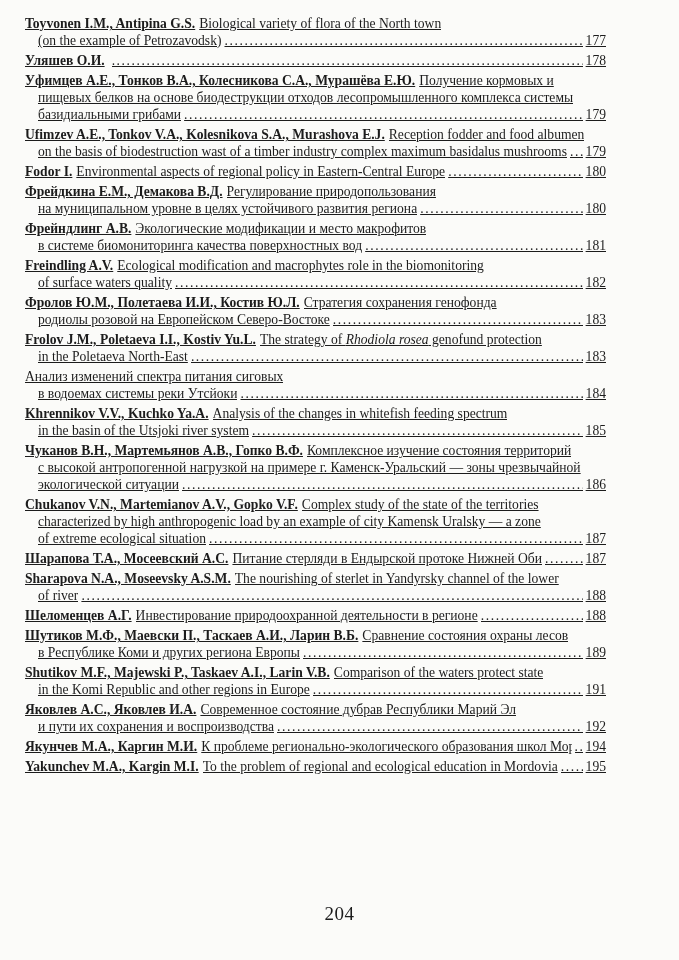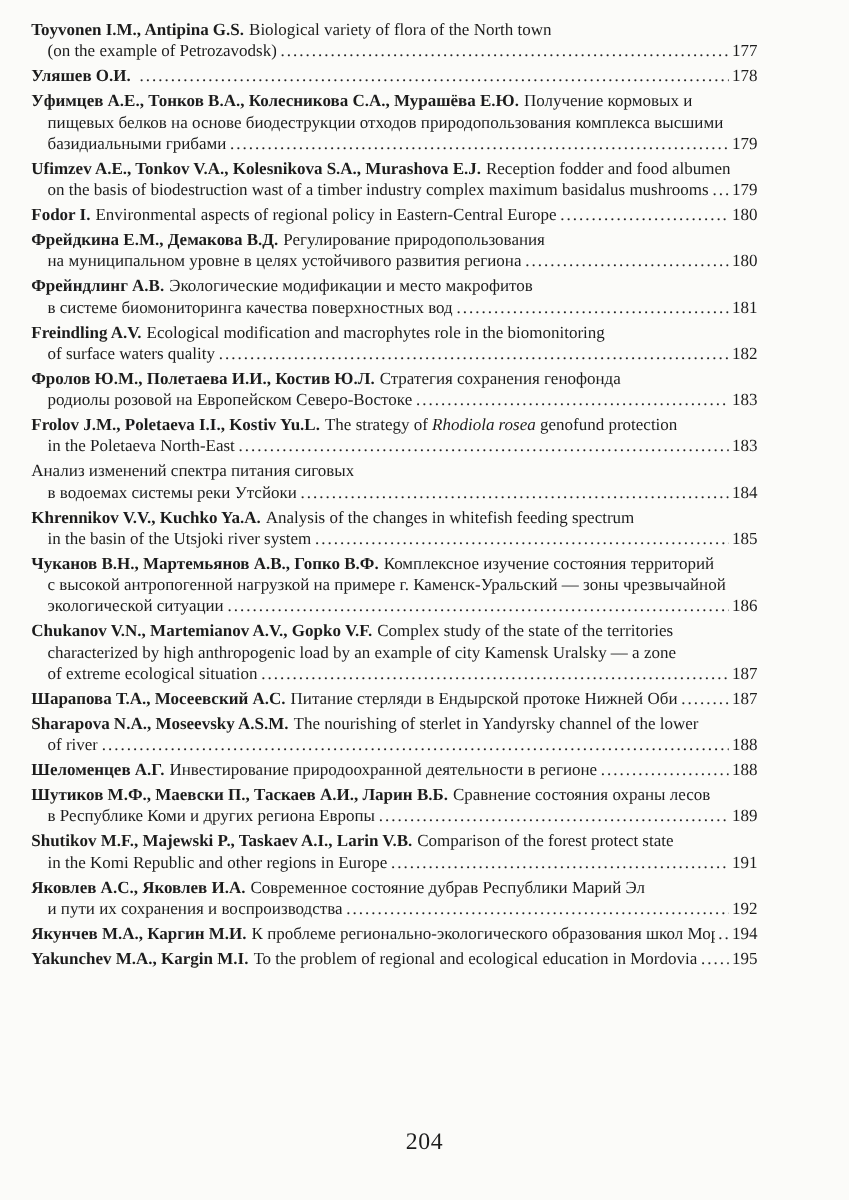--- a/index.html
+++ b/index.html
@@ -7,20 +7,21 @@
     width: 679px; height: 960px;
     background: #fbfbf9;
     font-family: "Liberation Serif", "DejaVu Serif", serif;
     color: #1c1c1c;
     overflow: hidden;
   }
   .page {
     position: relative;
     width: 643px; height: 960px;
     padding: 15px 37px 0 25px;
+    text-decoration: underline;
   }
   .toc-list {
     font-size: 13.6px;
     line-height: 17px;
   }
   .entry { margin-bottom: 3px; }
   .line {
     display: flex;
     align-items: baseline;
     white-space: nowrap;
@@ -80,21 +81,21 @@
           <span class="leader"></span>
           <span class="pagenum">178</span>
         </div>
       </div>
       <div class="entry">
         <div class="line">
           <span class="authors">Уфимцев А.Е., Тонков В.А., Колесникова С.А., Мурашёва Е.Ю.</span>
           <span class="text">Получение кормовых и</span>
         </div>
         <div class="line cont">
-          <span class="text">пищевых белков на основе биодеструкции отходов природопользования комплекса высшими</span>
+          <span class="text">пищевых белков на основе биодеструкции отходов лесопромышленного комплекса системы</span>
         </div>
         <div class="line cont">
           <span class="text">базидиальными грибами</span>
           <span class="leader"></span>
           <span class="pagenum">179</span>
         </div>
       </div>
       <div class="entry">
         <div class="line">
           <span class="authors">Ufimzev A.E., Tonkov V.A., Kolesnikova S.A., Murashova E.J.</span>
@@ -252,21 +253,21 @@
         </div>
         <div class="line cont">
           <span class="text">в Республике Коми и других региона Европы</span>
           <span class="leader"></span>
           <span class="pagenum">189</span>
         </div>
       </div>
       <div class="entry">
         <div class="line">
           <span class="authors">Shutikov M.F., Majewski P., Taskaev A.I., Larin V.B.</span>
-          <span class="text">Comparison of the forest protect state</span>
+          <span class="text">Comparison of the waters protect state</span>
         </div>
         <div class="line cont">
           <span class="text">in the Komi Republic and other regions in Europe</span>
           <span class="leader"></span>
           <span class="pagenum">191</span>
         </div>
       </div>
       <div class="entry">
         <div class="line">
           <span class="authors">Яковлев А.С., Яковлев И.А.</span>

